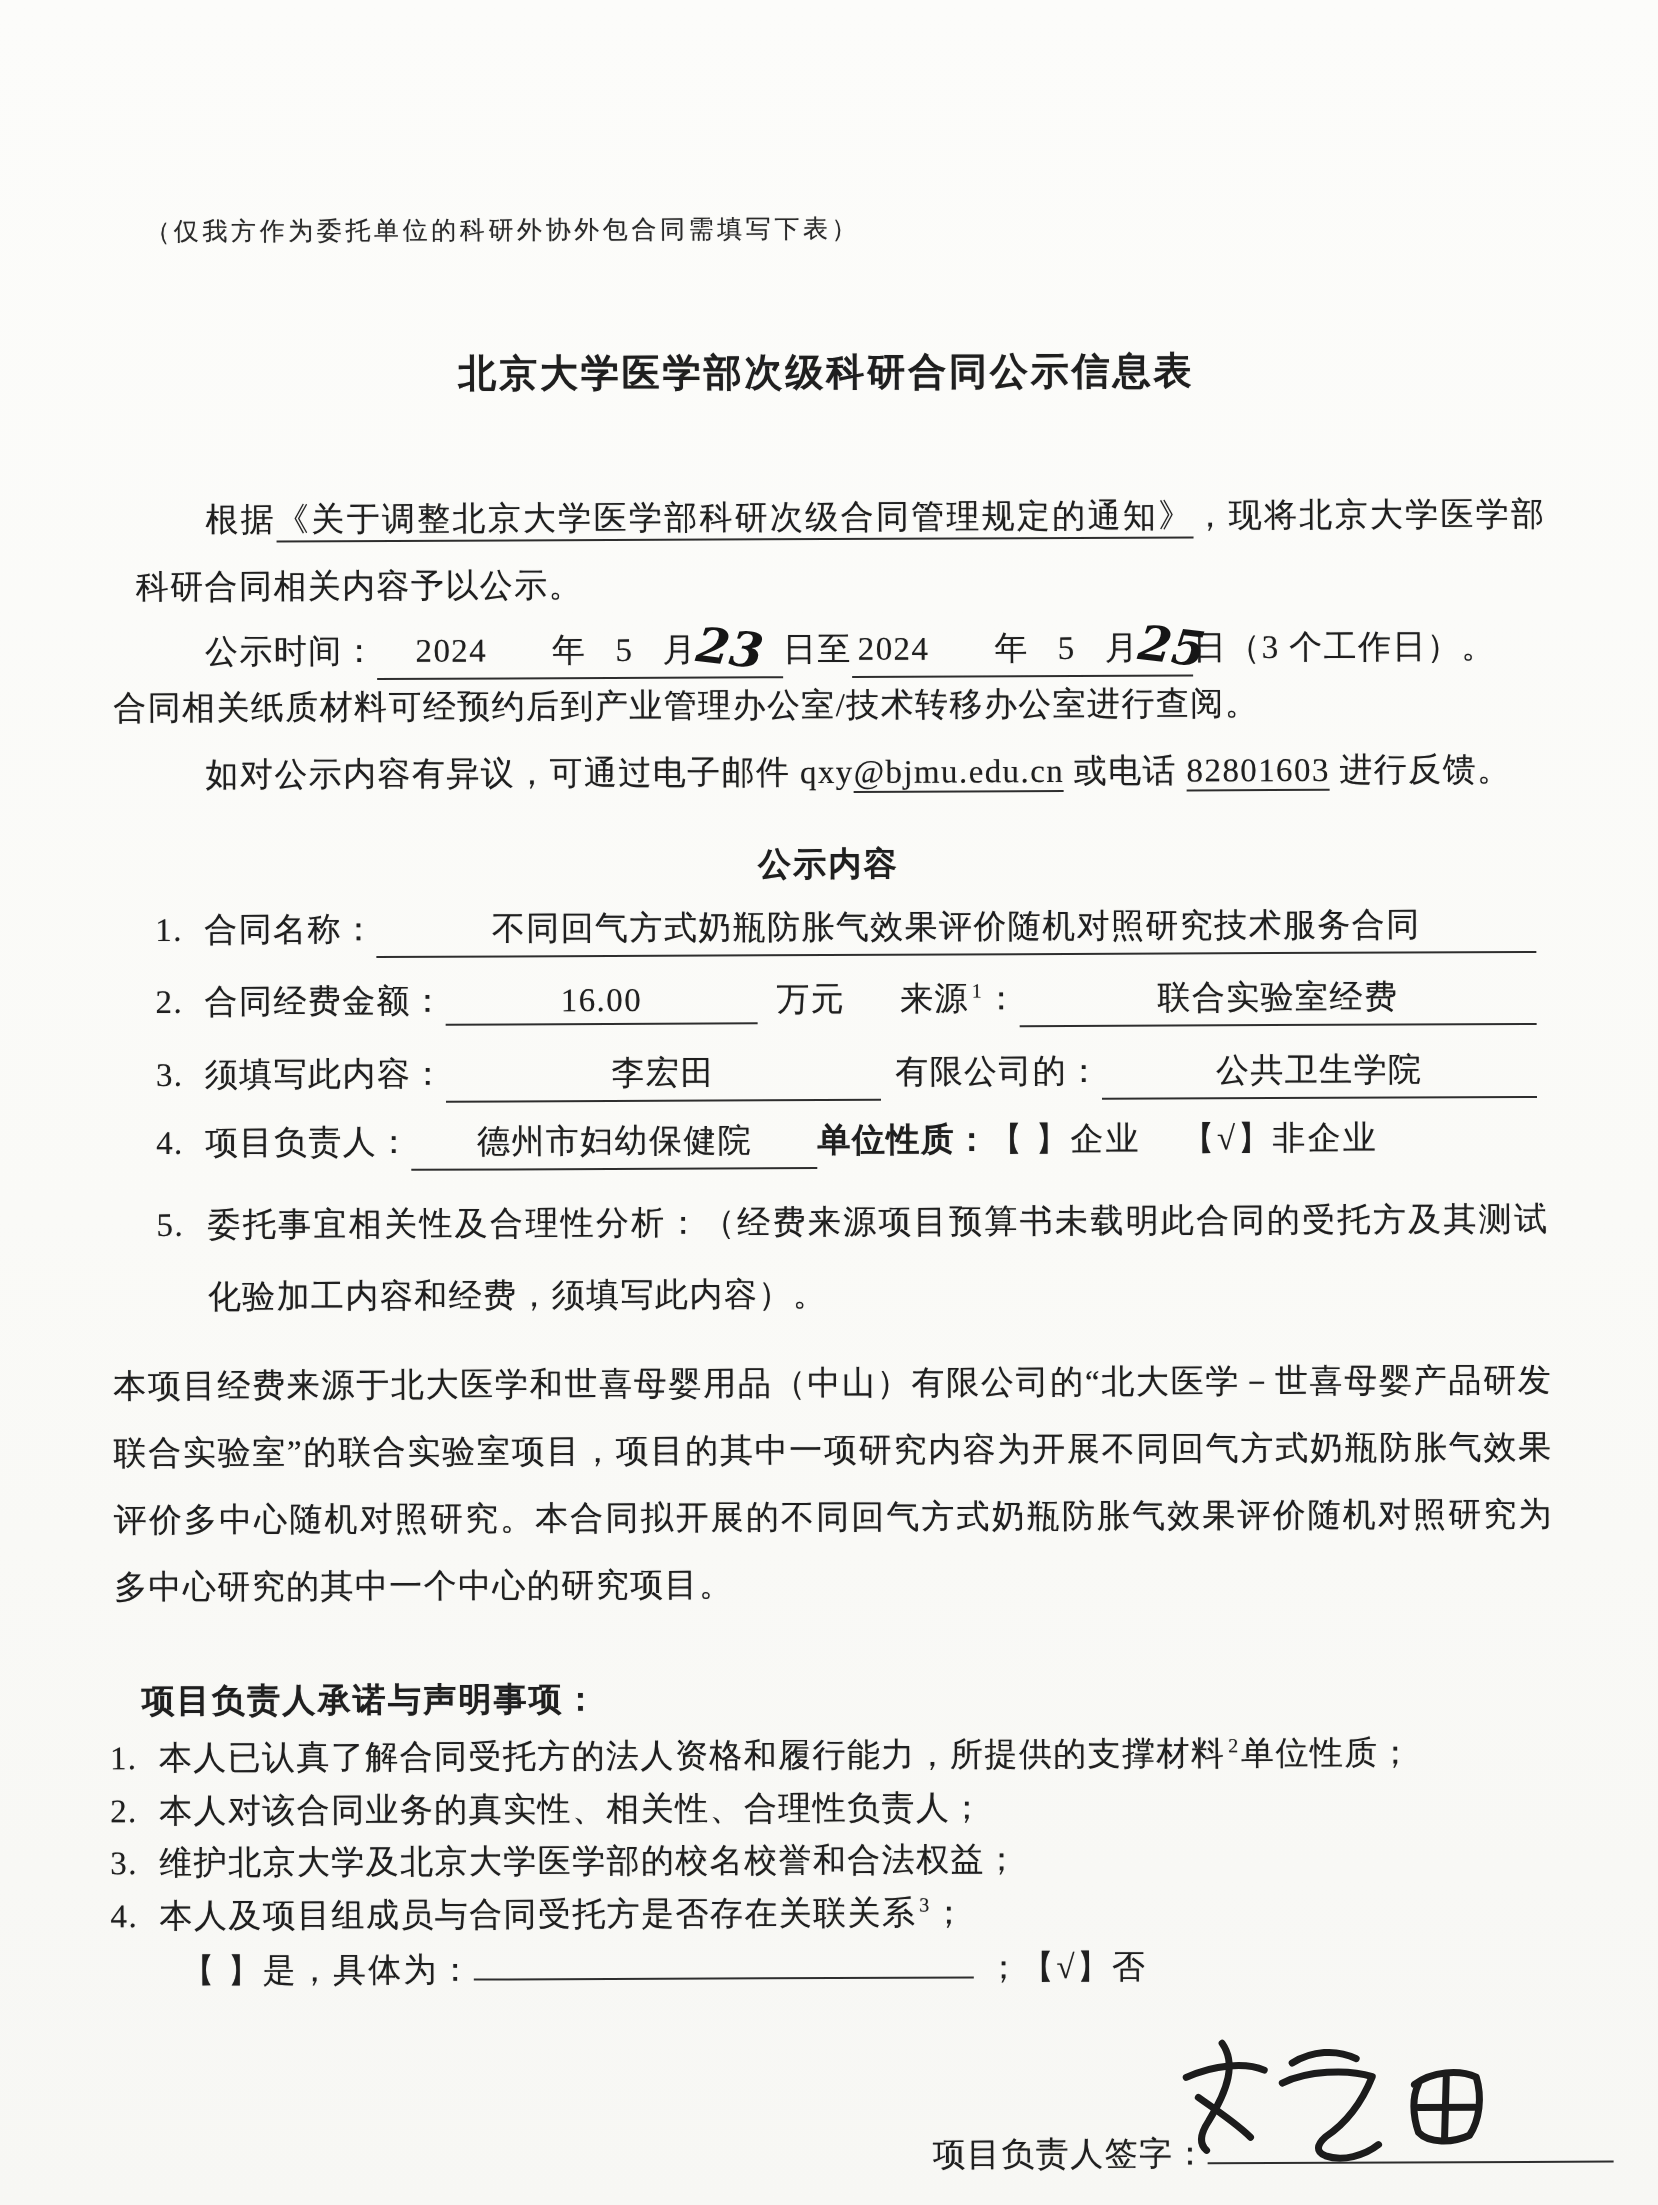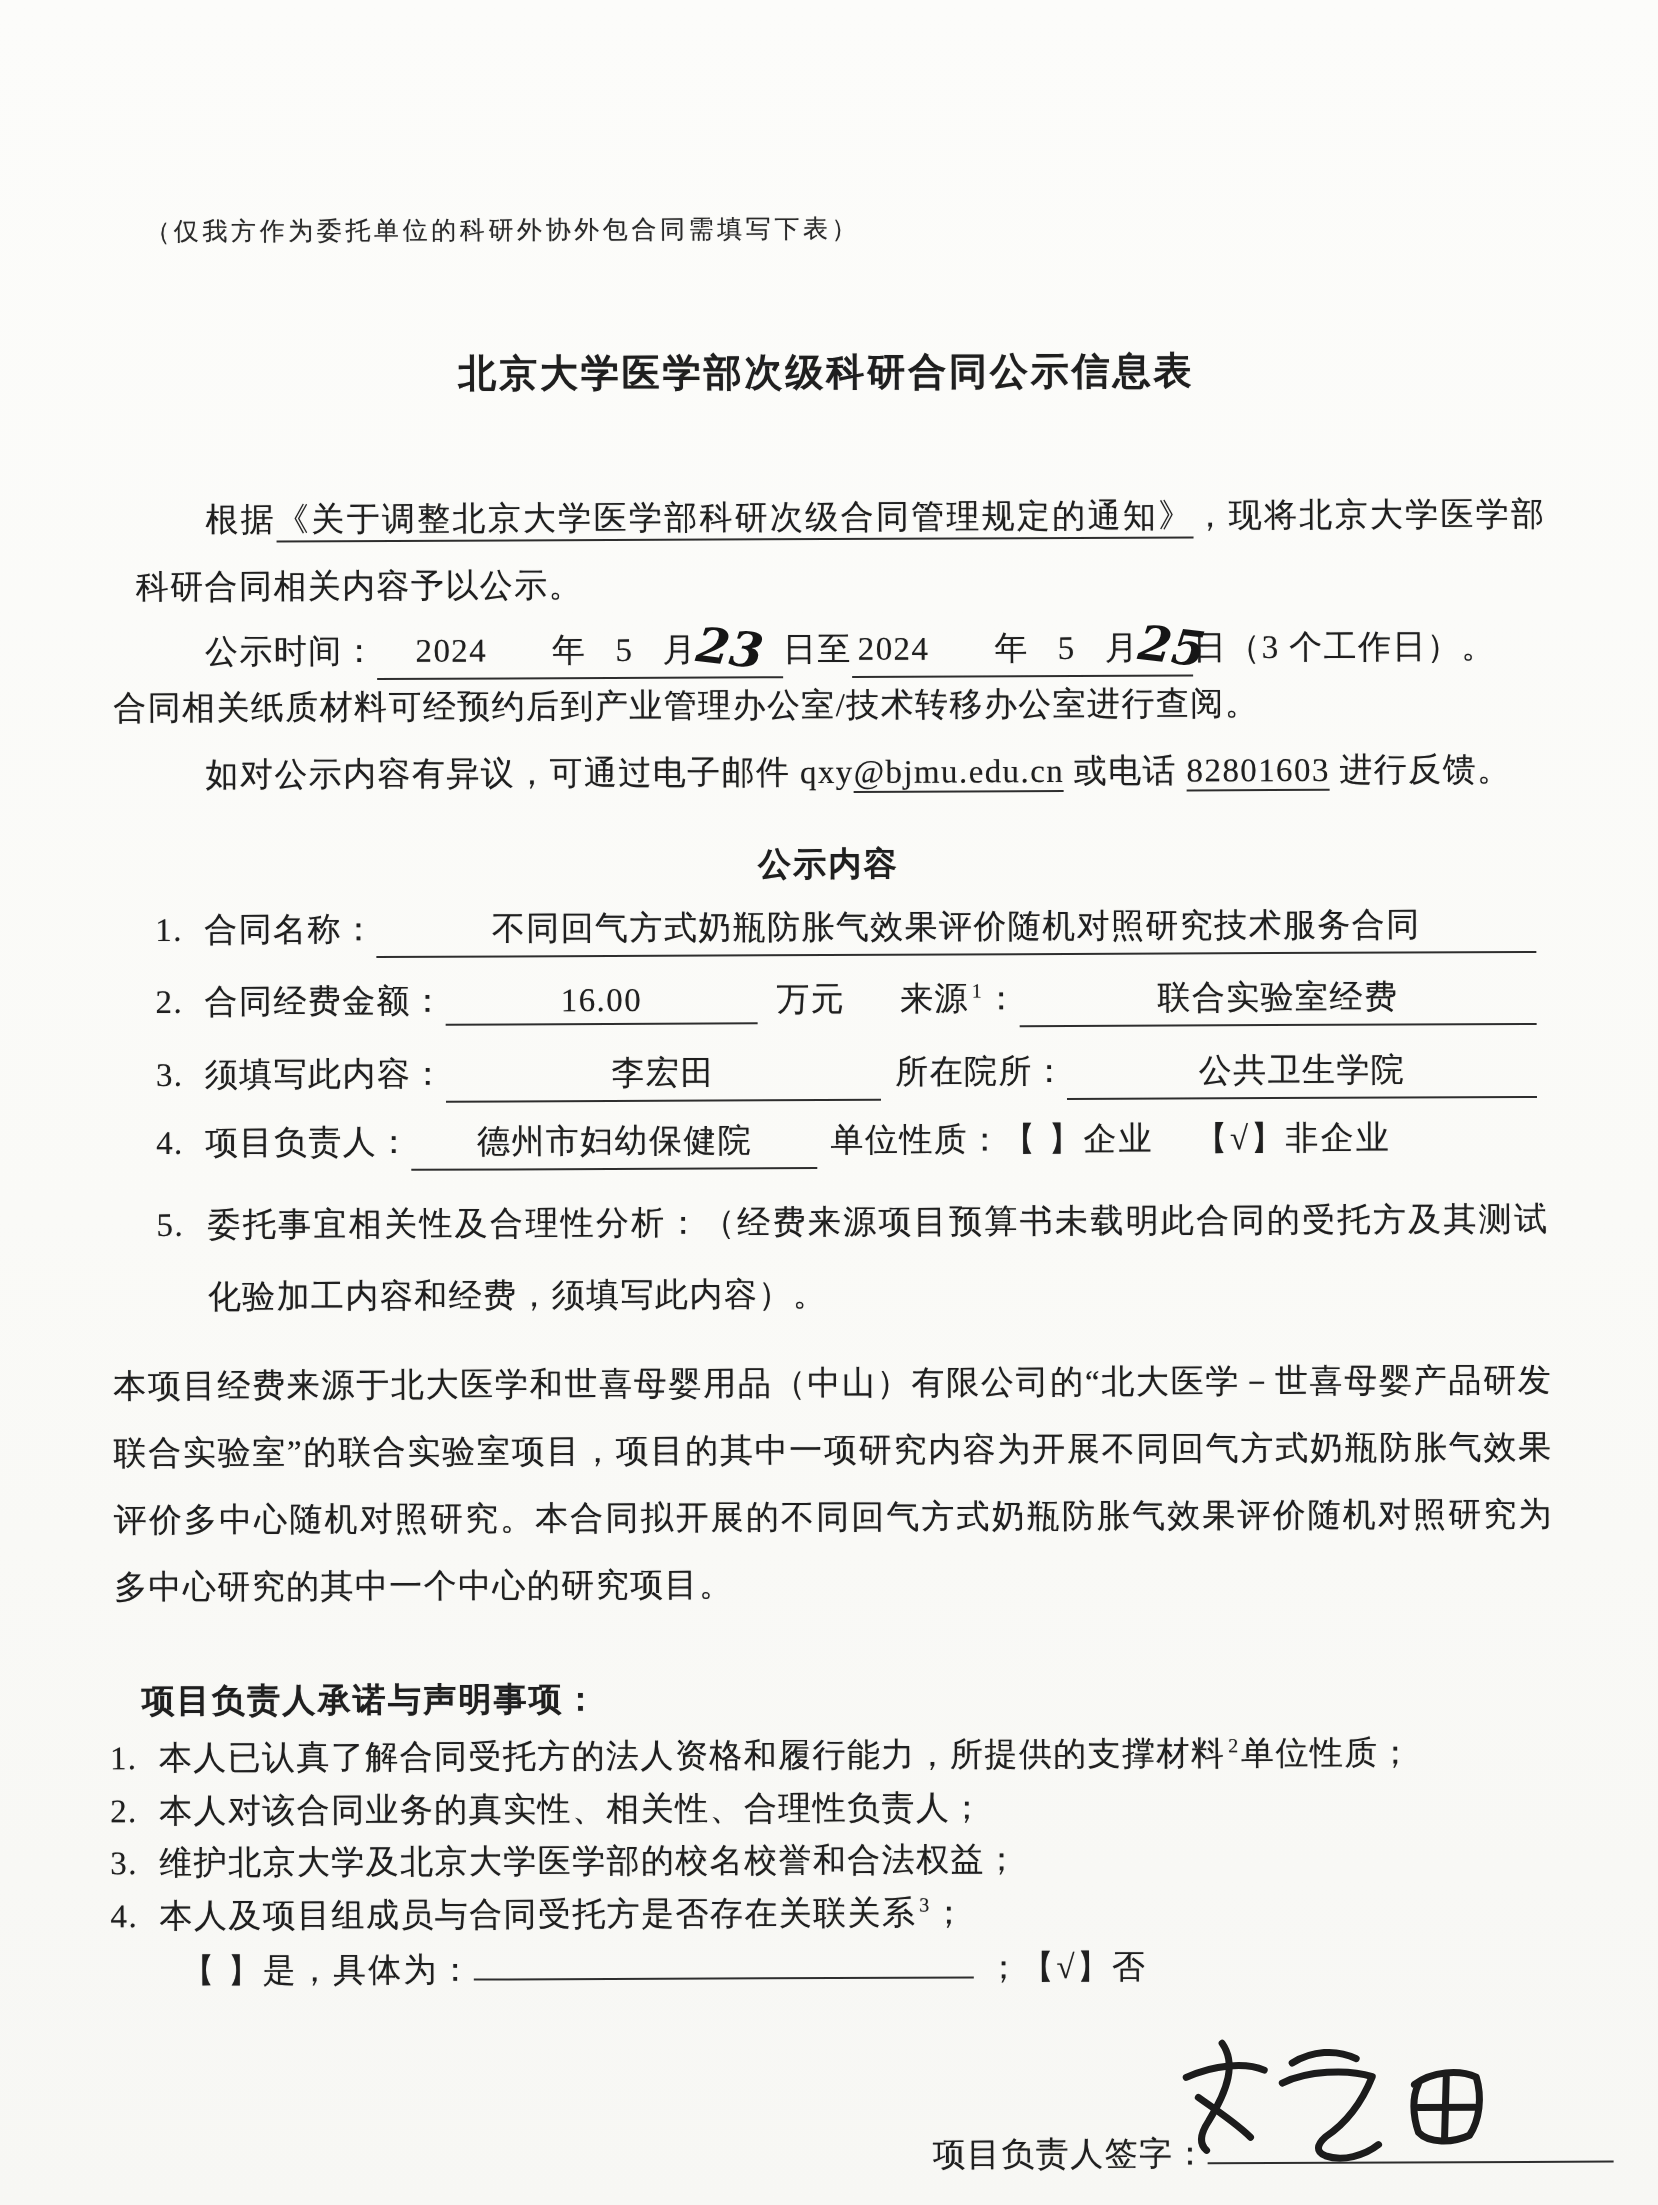--- a/index.html
+++ b/index.html
@@ -124,33 +124,33 @@
         <span>联合实验室经费</span>
       </span>
     </div>
 
     <div class="abs row" style="left:156px;top:1050px;width:1381px;">
       <span class="num">3.</span>
       <span>须填写此内容：</span>
       <span class="blank" style="width:435px;">
         <span>李宏田</span>
       </span>
-      <span style="margin-left:14.5px;">所在院所：</span>
+      <span style="margin-left:14.5px;">有限公司的：</span>
       <span class="blank fill">
         <span>公共卫生学院</span>
       </span>
     </div>
 
     <div class="abs row" style="left:156px;top:1118px;width:1381px;">
       <span class="num">4.</span>
       <span>项目负责人：</span>
       <span class="blank" style="width:406px;">
         <span>德州市妇幼保健院</span>
       </span>
-      <span style="margin-left:13px;">单位性质：</span>
+      <span style="font-weight:bold;">单位性质：</span>
       <span class="opt">【 】企业</span>
       <span class="opt" style="margin-left:41px;">【√】非企业</span>
     </div>
 
     <div class="abs hang" style="left:156px;top:1186px;width:1392px;">
       <span class="num">5.</span>
       <span class="body"><span>委托事宜相关性及合理性分析：</span><span>（经费来源项目预算书未载明此合同的受托方及其测试化验加工内容和经费，须填写此内容）。</span></span>
     </div>
 
     <div class="abs just" style="left:112px;top:1350px;width:1439px;line-height:67px;">本项目经费来源于北大医学和世喜母婴用品（中山）有限公司的“北大医学－世喜母婴产品研发联合实验室”的联合实验室项目，项目的其中一项研究内容为开展不同回气方式奶瓶防胀气效果评价多中心随机对照研究。本合同拟开展的不同回气方式奶瓶防胀气效果评价随机对照研究为多中心研究的其中一个中心的研究项目。</div>

